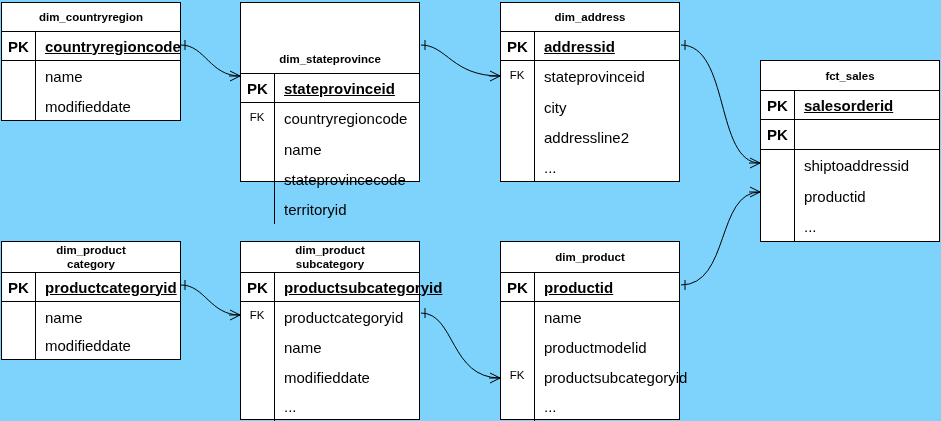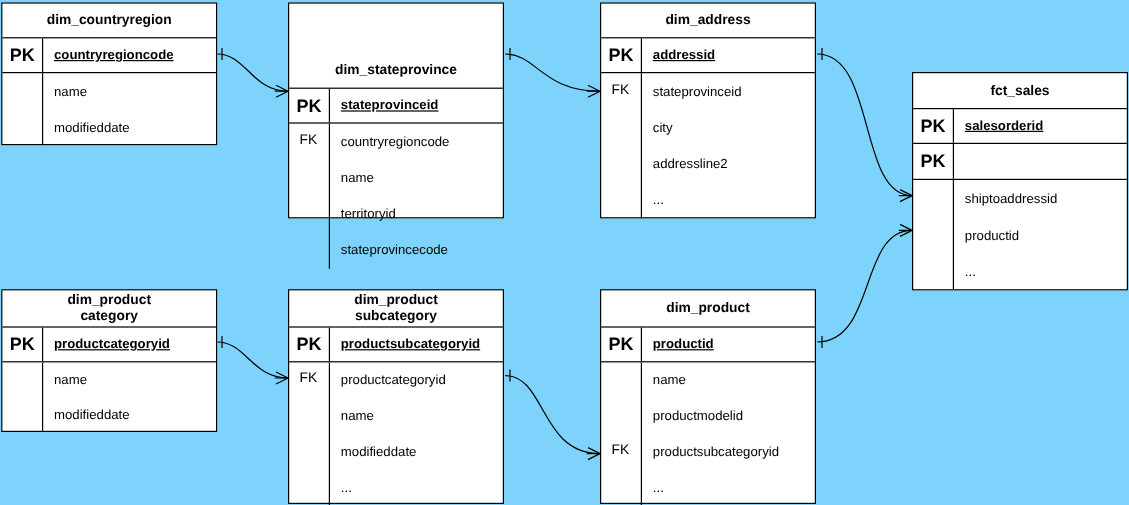--- a/index.html
+++ b/index.html
@@ -73,21 +73,21 @@
     display: flex;
     align-items: center;
     justify-content: center;
   }
   .key-cell.pk {
     font-weight: bold;
   }
   .attr-cell {
     box-sizing: border-box;
     flex: 1 1 auto;
-    font-size: 11px;
+    font-size: 15px;
     color: #000000;
     display: flex;
     align-items: center;
     padding-left: 9px;
   }
   .attr-cell.pkname {
     font-weight: bold;
     text-decoration: underline;
   }
   
@@ -181,22 +181,22 @@
             <div class="key-cell pk">PK</div>
             <div class="attr-cell pkname">stateprovinceid</div>
           </div>
           <div class="group">
             <div class="group-key">
               <div class="fk-label" style="top: 7.5px;">FK</div>
             </div>
             <div class="group-attrs">
               <div class="attr-cell" style="height: 31px;">countryregioncode</div>
               <div class="attr-cell" style="height: 30px;">name</div>
+              <div class="attr-cell" style="height: 30px;">stateprovincecode</div>
               <div class="attr-cell" style="height: 30px;">territoryid</div>
-              <div class="attr-cell" style="height: 30px;">stateprovincecode</div>
             </div>
           </div>
         </div>
       </div>
       <div class="entity" style="left: 500px; top: 2px; width: 180px; height: 180px;">
         <div class="entity-title" style="height: 29px;">dim_address</div>
         <div class="rows">
           <div class="row sep" style="height: 29px;">
             <div class="key-cell pk">PK</div>
             <div class="attr-cell pkname">addressid</div>

